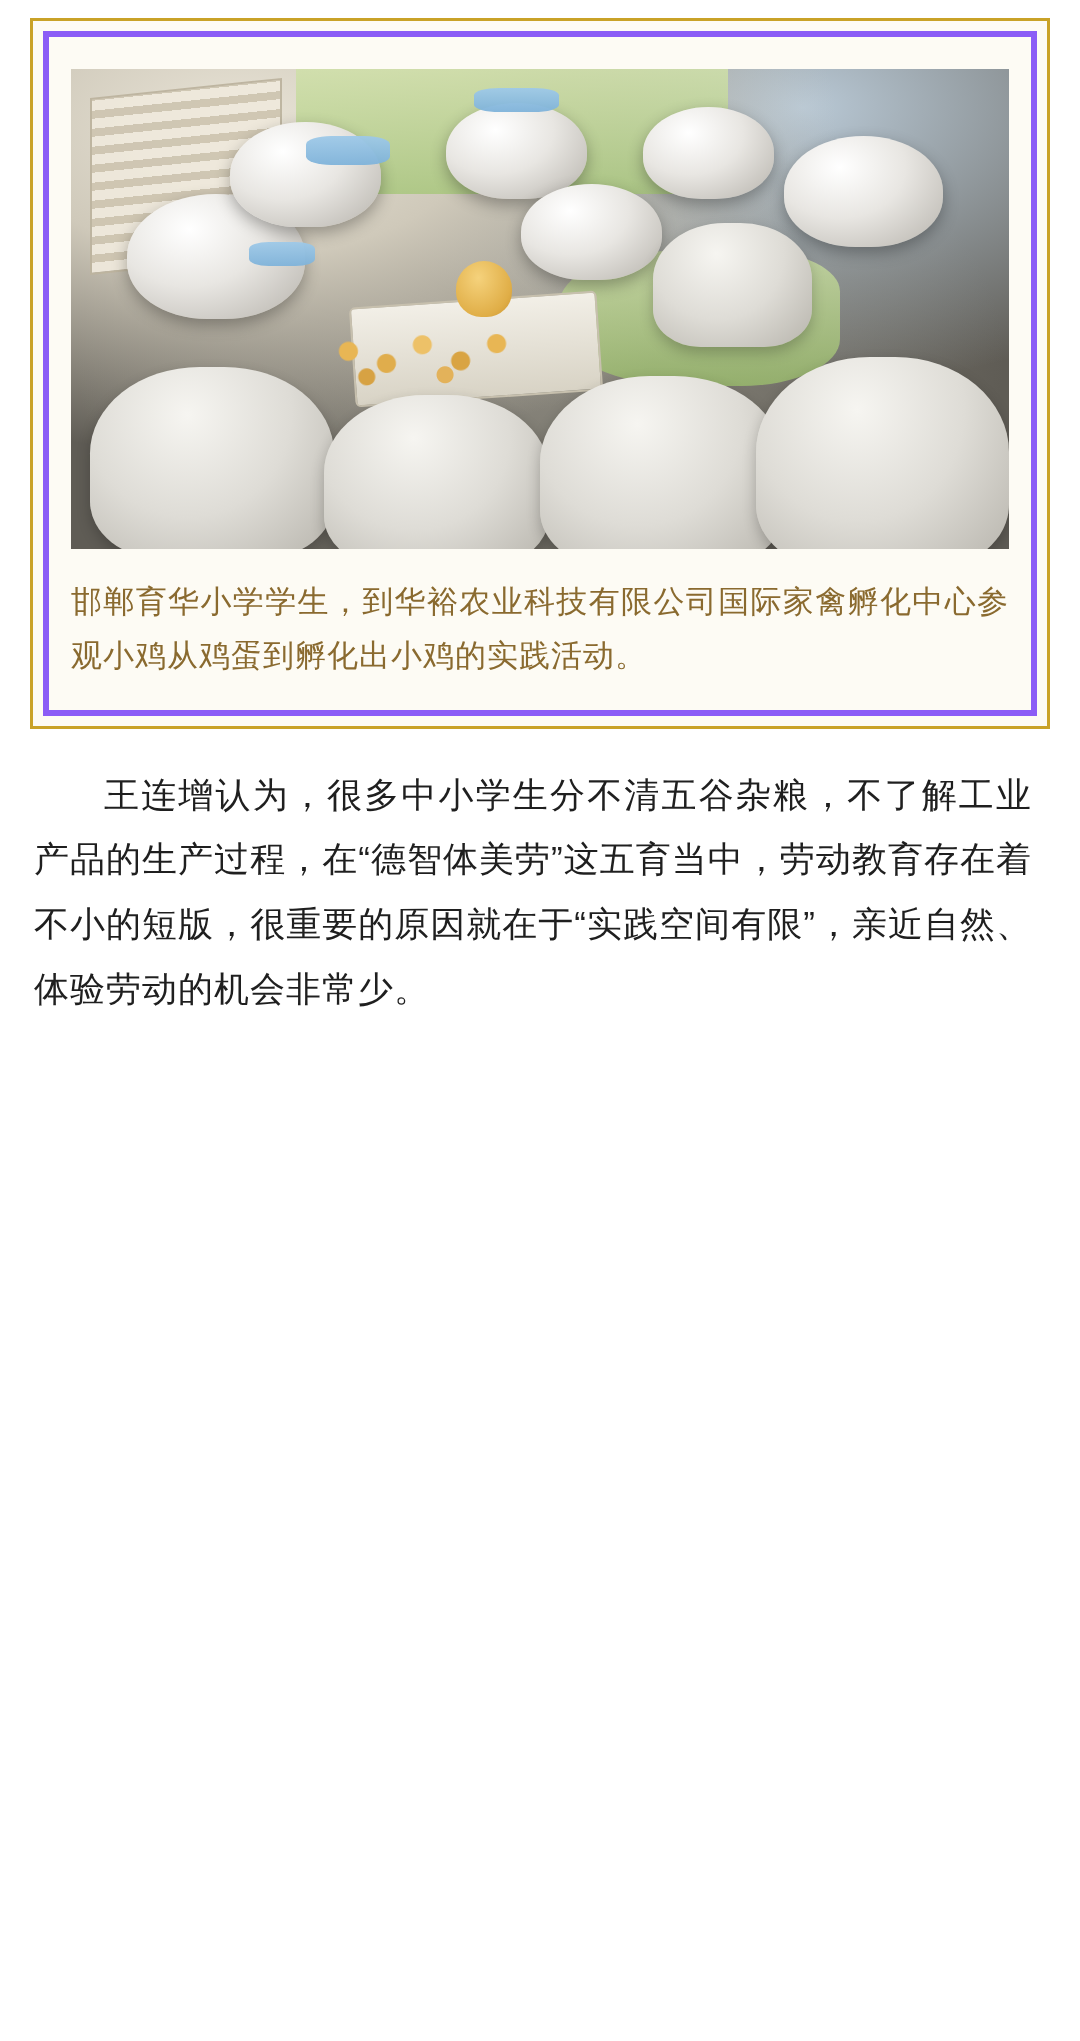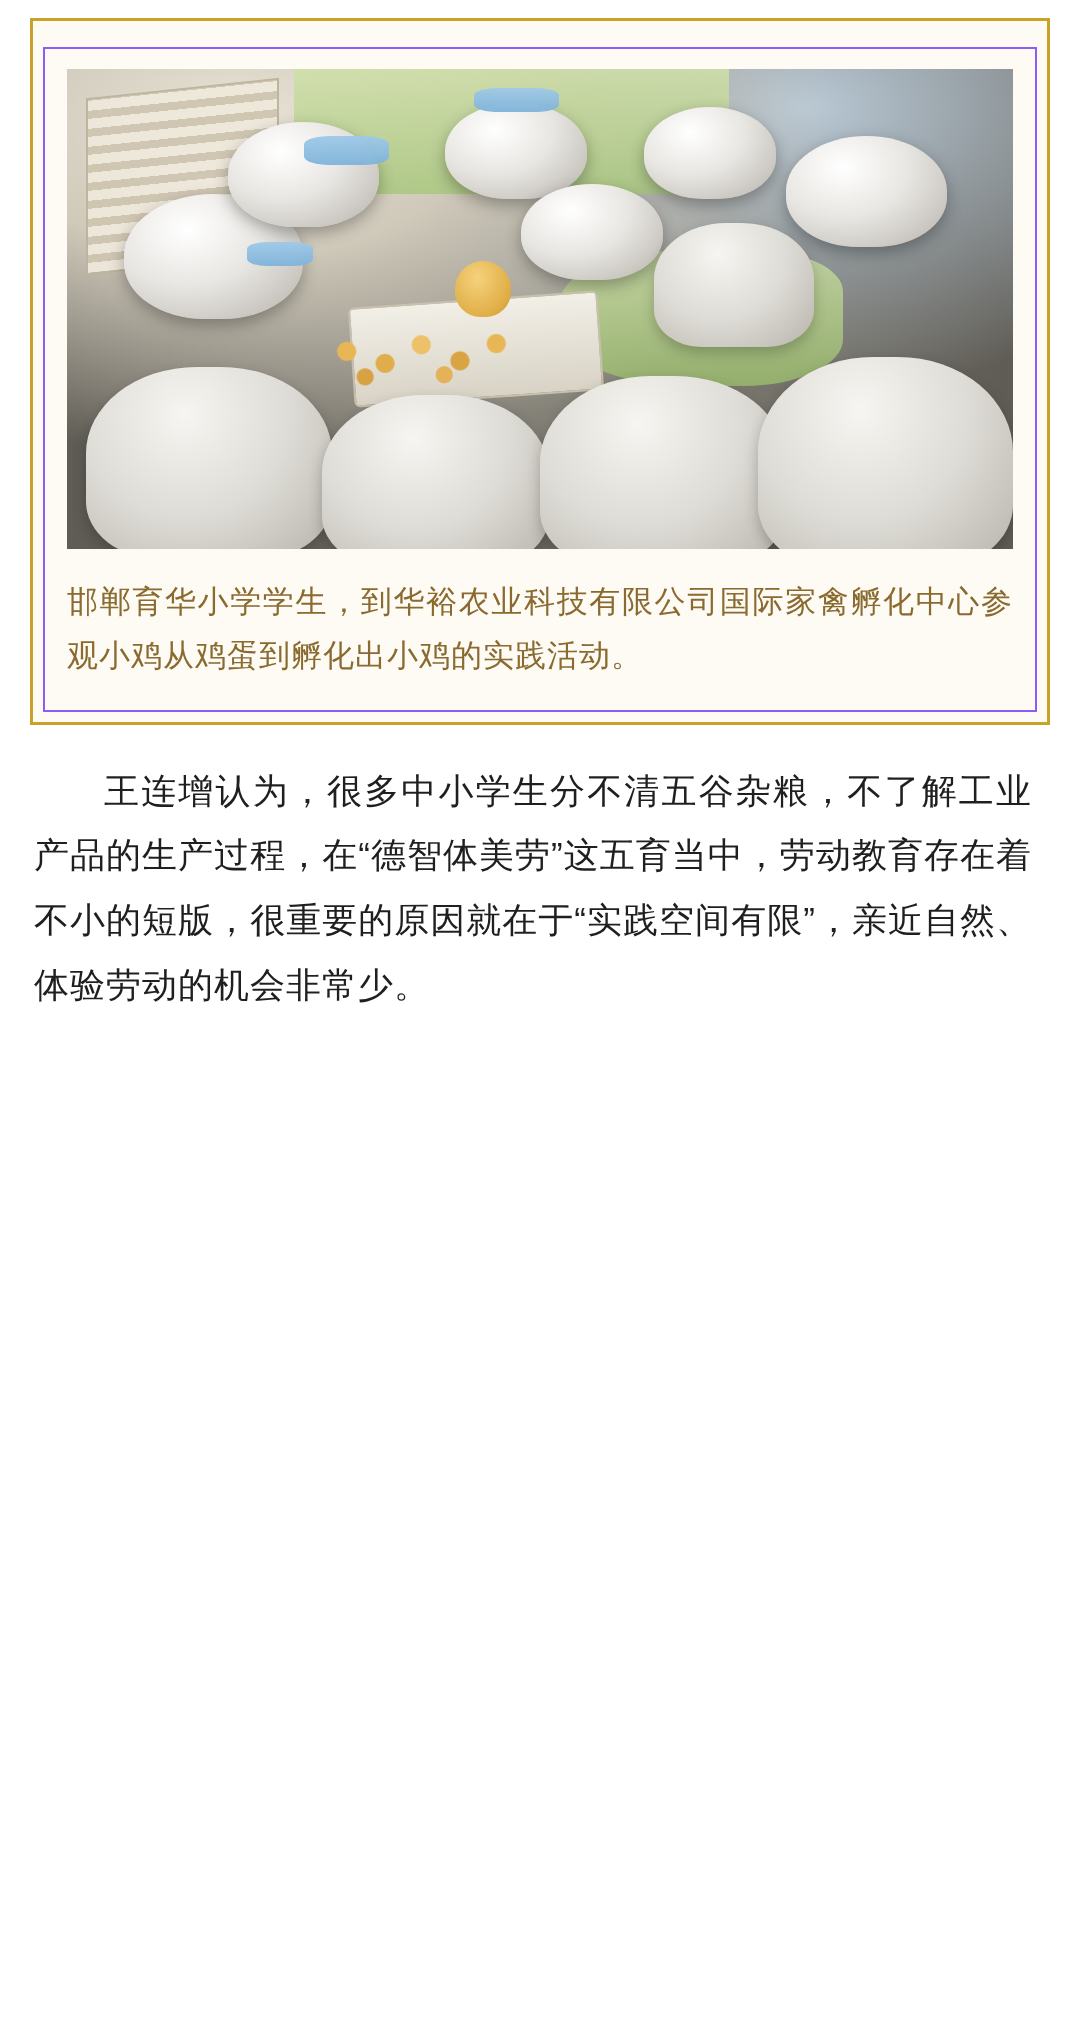--- a/index.html
+++ b/index.html
@@ -23,24 +23,23 @@
 
   
   .figure-card {
     margin: 18px 30px 0 30px;
     border: 3px solid #c9a227;
     padding: 10px;
     background: #fdfbf4;
     box-sizing: border-box;
   }
   .figure-inner {
-    border: 2px solid #8b5cf6;
-    padding: 20px 22px 26px 22px;
+    border: 6px solid #8b5cf6;
+    padding: 32px 22px 26px 22px;
     box-sizing: border-box;
-    margin-top: 16px;
   }
 
   .photo {
     width: 100%;
     height: 480px;
     position: relative;
     overflow: hidden;
     background: #6e6a63;
   }
   

